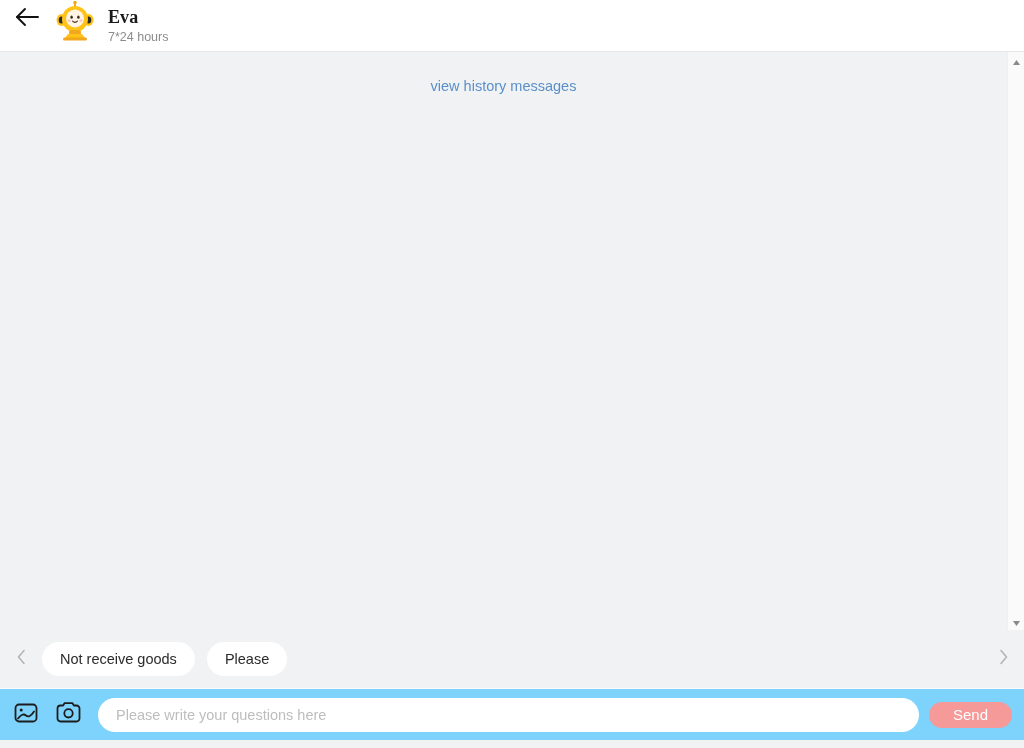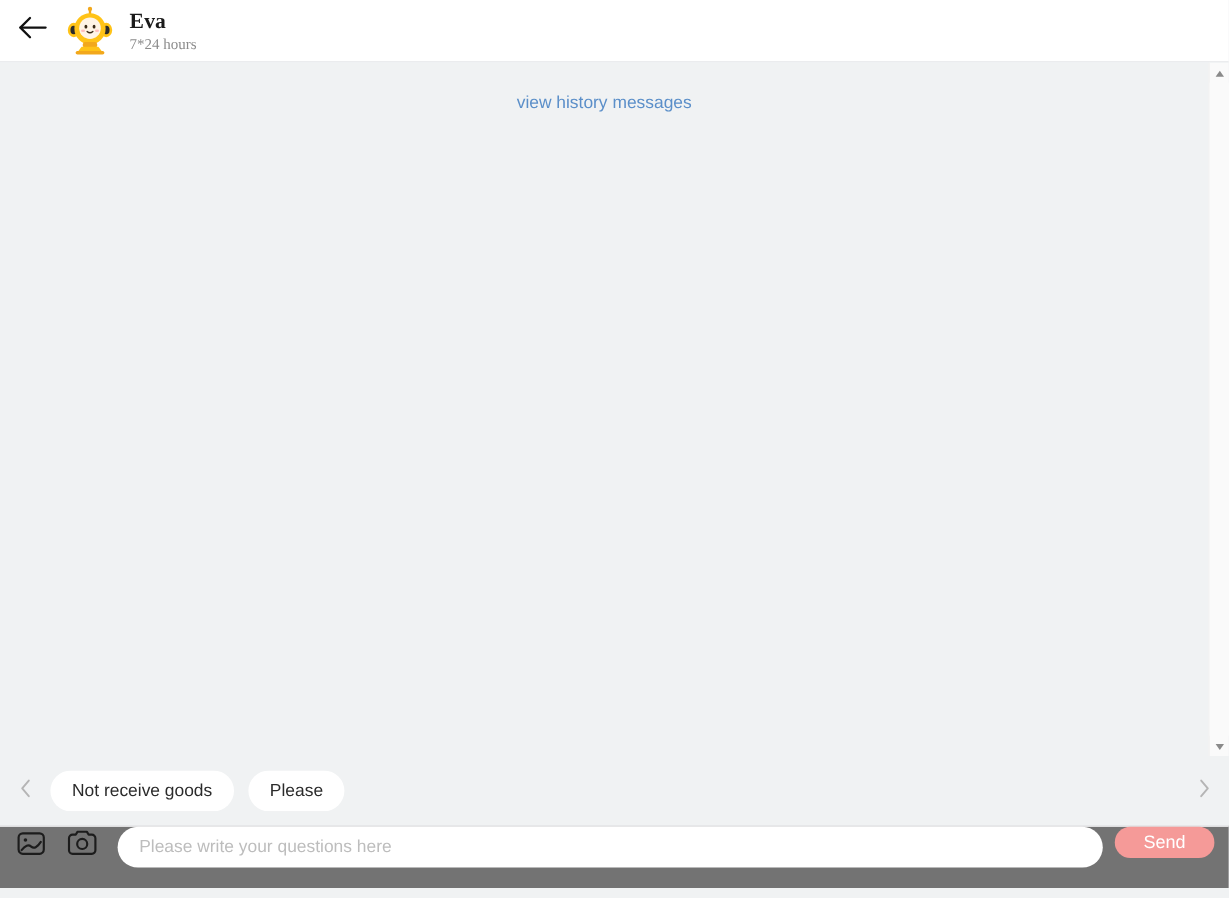--- a/index.html
+++ b/index.html
@@ -21,21 +21,20 @@
     background: #f0f2f3;
   }
 
   
   .header {
     height: 52px;
     min-height: 52px;
     background: #ffffff;
     border-bottom: 1px solid #e6e8ea;
     display: flex;
-    align-items: center;
     padding: 0 12px 0 8px;
     position: relative;
     z-index: 5;
   }
 
   .back-btn {
     width: 38px;
     height: 38px;
     display: flex;
     align-items: center;
@@ -64,21 +63,21 @@
 
   .agent-name {
     font-family: "Liberation Serif", serif;
     font-size: 18px;
     font-weight: 700;
     color: #1a1a1a;
     letter-spacing: 0.1px;
   }
 
   .agent-sub {
-    font-family: Liberation Serif, serif;
+    font-family: Liberation Sans, sans-serif;
     font-size: 12.5px;
     color: #8c8c8c;
     margin-top: 2px;
   }
 
   
   .chat-wrap {
     flex: 1 1 auto;
     position: relative;
     display: flex;
@@ -169,22 +168,23 @@
     white-space: nowrap;
     cursor: pointer;
     user-select: none;
     line-height: 1.3;
   }
 
   
   .input-bar {
     height: 52px;
     min-height: 52px;
-    background: #737373;
-    display: flex;
+    background: #7dd3fc;
+    display: flex;
+    align-items: center;
     padding: 0 12px 0 10px;
     gap: 10px;
     border-top: 1px solid #fbfbfc;
   }
 
   .tool-icon {
     width: 32px;
     height: 32px;
     flex: 0 0 32px;
     display: flex;

